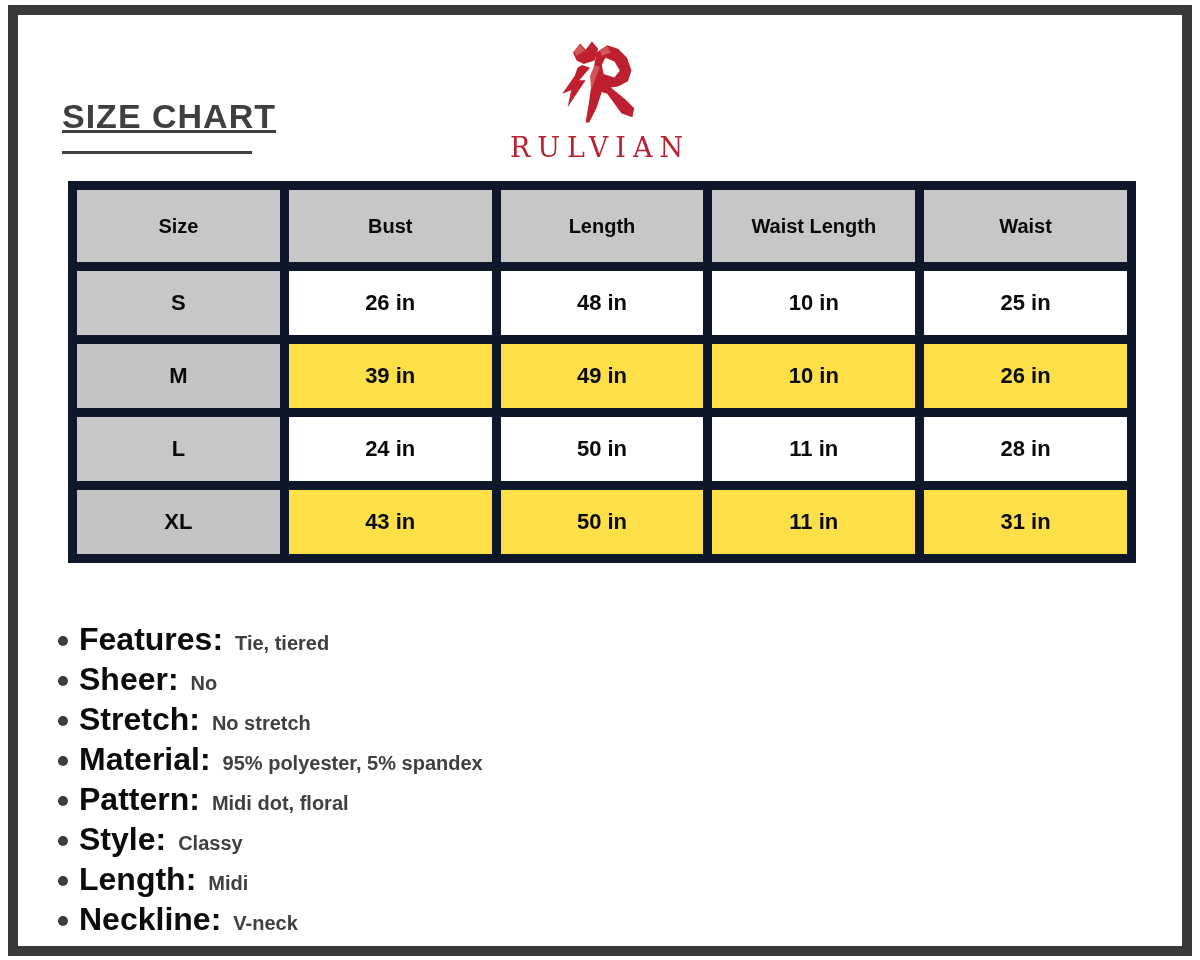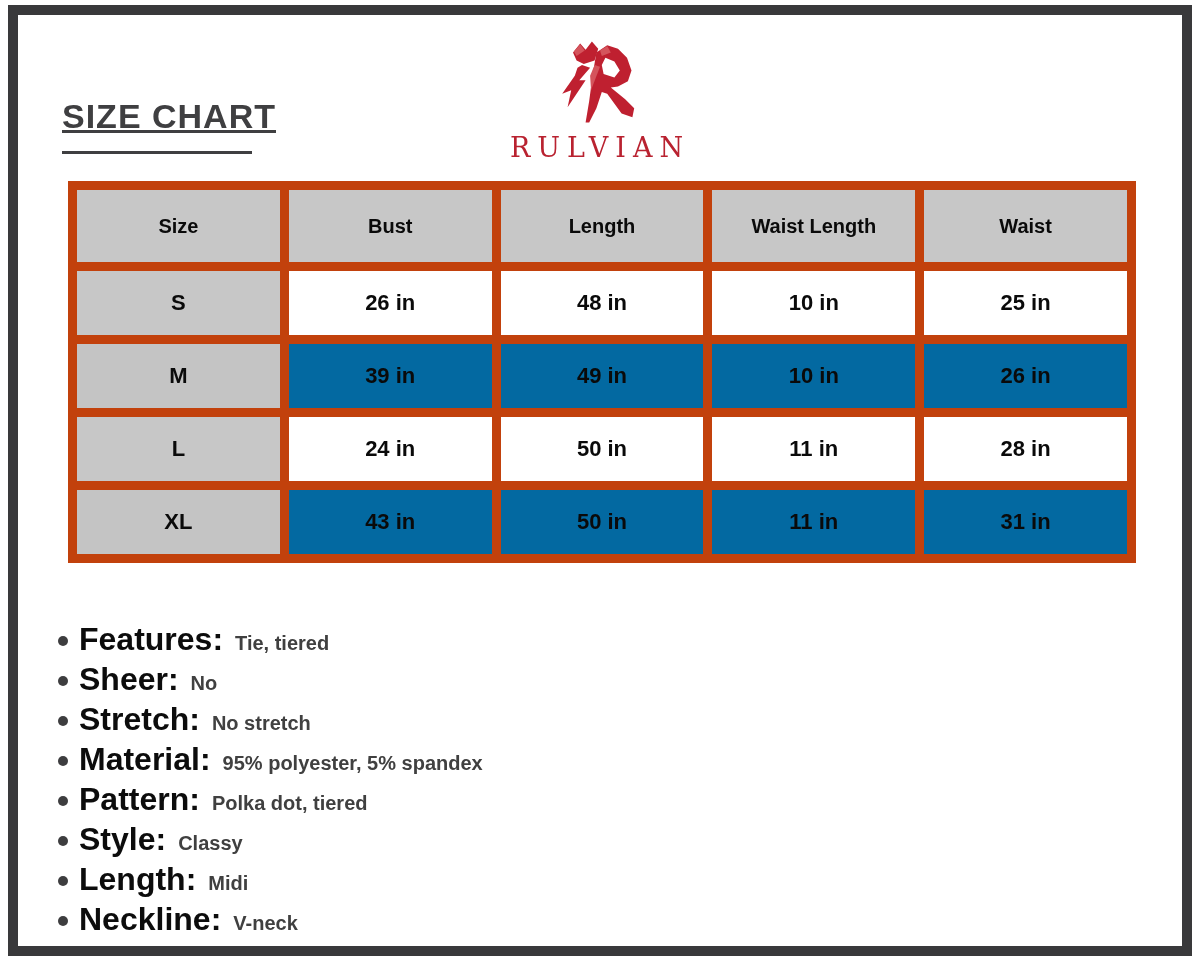--- a/index.html
+++ b/index.html
@@ -52,39 +52,39 @@
   }
   
   table.size-chart {
     position: absolute;
     left: 68px; top: 181px;
     width: 1068px;
     border-collapse: collapse;
     table-layout: fixed;
   }
   table.size-chart th, table.size-chart td {
-    border: 9px solid #c2410c;
+    border: 9px solid #0f172a;
     text-align: center;
     vertical-align: middle;
     color: #0a0a0a;
   }
   table.size-chart th {
     background: #c7c7c7;
     height: 70px;
     font-size: 20px;
     font-weight: bold;
   }
   table.size-chart td {
     height: 62px;
     font-size: 22px;
     font-weight: bold;
     background: #ffffff;
   }
   table.size-chart td.size-cell { background: #c7c7c7; }
-  table.size-chart tr.alt td { background: #0369a1; }
+  table.size-chart tr.alt td { background: #fde047; }
   table.size-chart tr.alt td.size-cell { background: #c4c4c4; }
   
   .details {
     position: absolute;
     left: 58px; top: 621px;
     list-style: none;
     margin: 0; padding: 0;
   }
   .details li {
     display: flex;
@@ -196,21 +196,21 @@
     <span class="detail-value">No stretch</span>
   </li>
   <li>
     <span class="bullet"></span>
     <span class="detail-label">Material:</span>
     <span class="detail-value">95% polyester, 5% spandex</span>
   </li>
   <li>
     <span class="bullet"></span>
     <span class="detail-label">Pattern:</span>
-    <span class="detail-value">Polka dot, tiered</span>
+    <span class="detail-value">Midi dot, floral</span>
   </li>
   <li>
     <span class="bullet"></span>
     <span class="detail-label">Style:</span>
     <span class="detail-value">Classy</span>
   </li>
   <li>
     <span class="bullet"></span>
     <span class="detail-label">Length:</span>
     <span class="detail-value">Midi</span>

